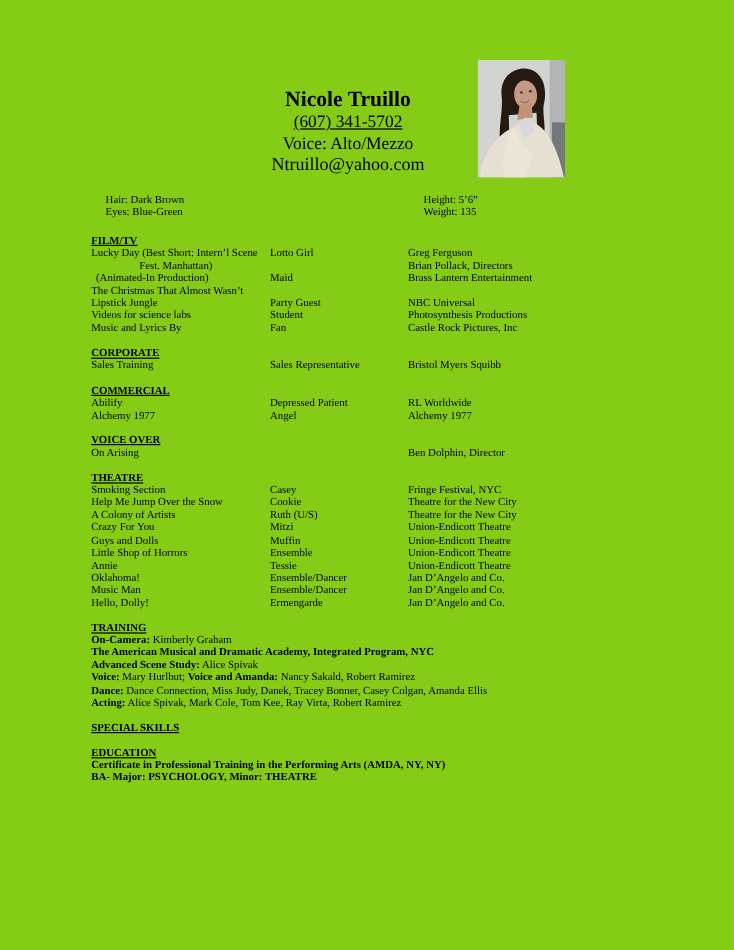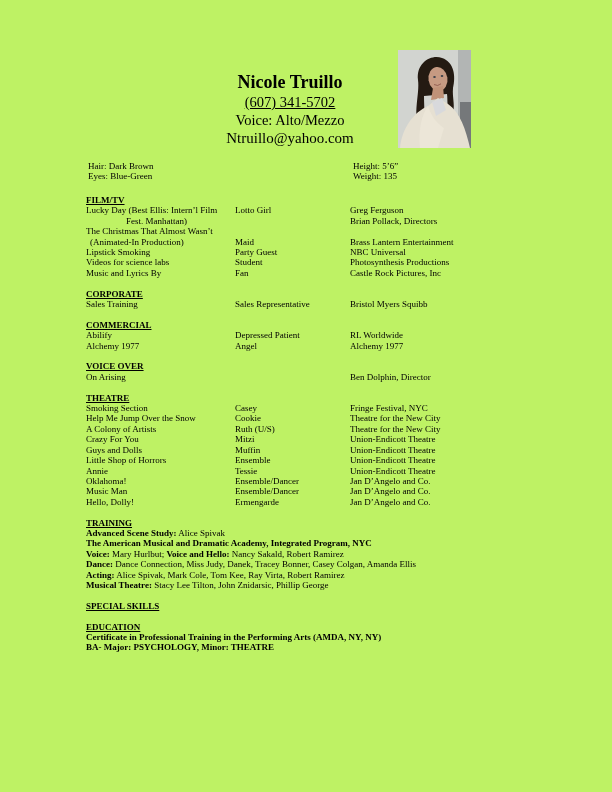--- a/index.html
+++ b/index.html
@@ -1,31 +1,31 @@
 <!DOCTYPE html>
 <html><head>
 <meta charset="utf-8">
 <style>
   html,body { margin:0; padding:0; background:#ffffff; }
   .page {
-    position:relative; width:612px; height:792px; background:#bef264;
+    position:relative; width:612px; height:792px; background:#84cc16;
     font-family:"Liberation Serif","DejaVu Serif",serif; color:#000;
     overflow:hidden;
   }
   .header-block { position:absolute; left:88px; top:71px; width:404px; text-align:center; }
   .name  { font-size:18px;   font-weight:bold; line-height:22px; }
   .phone { font-size:14.5px; line-height:18px;text-decoration:underline; }
   .voice { font-size:14.5px; font-weight:normal; line-height:18px; }
   .email { font-size:15px;   line-height:19px; }
   .photo { position:absolute; left:398px; top:50px; width:73px; height:98px; }
   .photo svg { display:block; }
   .stats { position:absolute; top:161px; font-size:9px; line-height:10.4px; }
   .stats-left  { left:88px; }
   .stats-right { left:353px; }
-  .resume-body { position:absolute; left:86px; top:195px; width:436px; font-size:9px; line-height:10.4px; }
+  .resume-body { position:absolute; left:76px; top:195px; width:436px; font-size:9px; line-height:10.4px; }
   .sec { margin-bottom:10.4px; }
   .sec-title { font-weight:bold; text-decoration:underline; }
   .credit-line { display:grid; grid-template-columns:149px 115px 1fr; }
   .credit-line span { white-space:nowrap; }
   .b { font-weight:bold; }
 </style>
 </head>
 <body>
 
 <div class="page">
@@ -60,41 +60,41 @@
   </div>
   <div class="stats stats-right">
     <div>Height: 5’6”</div>
     <div>Weight: 135</div>
   </div>
 
   <div class="resume-body">
       <section class="sec">
         <div class="sec-title">FILM/TV</div>
         <div class="credit-line">
-          <span class="c1">Lucky Day (Best Ellis: Intern’l Film</span>
+          <span class="c1">Lucky Day (Best Short: Intern’l Scene</span>
           <span class="c2">Lotto Girl</span>
           <span class="c3">Greg Ferguson</span>
         </div>
         <div class="credit-line">
           <span class="c1" style="padding-left: 40px;">Fest. Manhattan)</span>
           <span class="c2"></span>
           <span class="c3">Brian Pollack, Directors</span>
         </div>
         <div class="credit-line">
+          <span class="c1" style="padding-left: 4px;">(Animated-In Production)</span>
+          <span class="c2">Maid</span>
+          <span class="c3">Brass Lantern Entertainment</span>
+        </div>
+        <div class="credit-line">
           <span class="c1">The Christmas That Almost Wasn’t</span>
           <span class="c2"></span>
           <span class="c3"></span>
         </div>
         <div class="credit-line">
-          <span class="c1" style="padding-left: 4px;">(Animated-In Production)</span>
-          <span class="c2">Maid</span>
-          <span class="c3">Brass Lantern Entertainment</span>
-        </div>
-        <div class="credit-line">
-          <span class="c1">Lipstick Smoking</span>
+          <span class="c1">Lipstick Jungle</span>
           <span class="c2">Party Guest</span>
           <span class="c3">NBC Universal</span>
         </div>
         <div class="credit-line">
           <span class="c1">Videos for science labs</span>
           <span class="c2">Student</span>
           <span class="c3">Photosynthesis Productions</span>
         </div>
         <div class="credit-line">
           <span class="c1">Music and Lyrics By</span>
@@ -179,26 +179,26 @@
           <span class="c3">Jan D’Angelo and Co.</span>
         </div>
         <div class="credit-line">
           <span class="c1">Hello, Dolly!</span>
           <span class="c2">Ermengarde</span>
           <span class="c3">Jan D’Angelo and Co.</span>
         </div>
       </section>
       <section class="sec">
         <div class="sec-title">TRAINING</div>
+        <div class="rich-line"><span class="b">On-Camera:</span><span> Kimberly Graham</span></div>
+        <div class="rich-line"><span class="b">The American Musical and Dramatic Academy, Integrated Program, NYC</span></div>
         <div class="rich-line"><span class="b">Advanced Scene Study:</span><span> Alice Spivak</span></div>
-        <div class="rich-line"><span class="b">The American Musical and Dramatic Academy, Integrated Program, NYC</span></div>
-        <div class="rich-line"><span class="b">Voice:</span><span> Mary Hurlbut; </span><span class="b">Voice and Hello:</span><span> Nancy Sakald, Robert Ramirez</span></div>
+        <div class="rich-line"><span class="b">Voice:</span><span> Mary Hurlbut; </span><span class="b">Voice and Amanda:</span><span> Nancy Sakald, Robert Ramirez</span></div>
         <div class="rich-line"><span class="b">Dance:</span><span> Dance Connection, Miss Judy, Danek, Tracey Bonner, Casey Colgan, Amanda Ellis</span></div>
         <div class="rich-line"><span class="b">Acting:</span><span> Alice Spivak, Mark Cole, Tom Kee, Ray Virta, Robert Ramirez</span></div>
-        <div class="rich-line"><span class="b">Musical Theatre:</span><span> Stacy Lee Tilton, John Znidarsic, Phillip George</span></div>
       </section>
       <section class="sec">
         <div class="sec-title">SPECIAL SKILLS</div>
       </section>
       <section class="sec">
         <div class="sec-title">EDUCATION</div>
         <div class="text-line b">Certificate in Professional Training in the Performing Arts (AMDA, NY, NY)</div>
         <div class="text-line b">BA- Major: PSYCHOLOGY, Minor: THEATRE</div>
       </section>
     </div>

